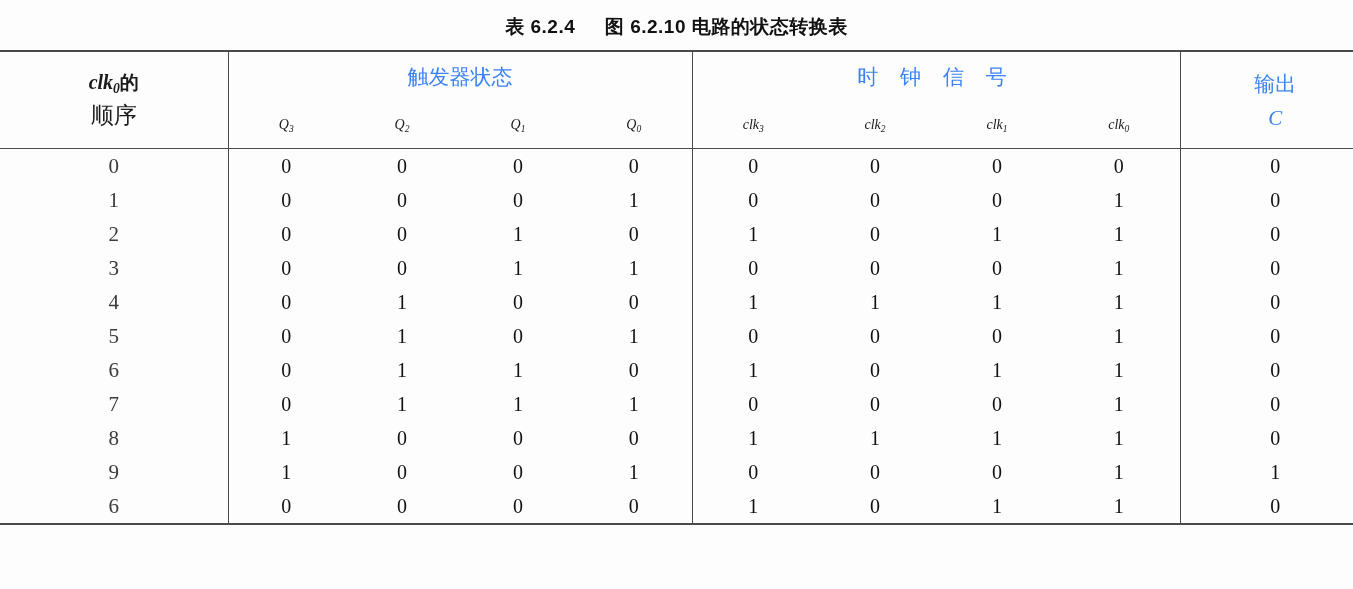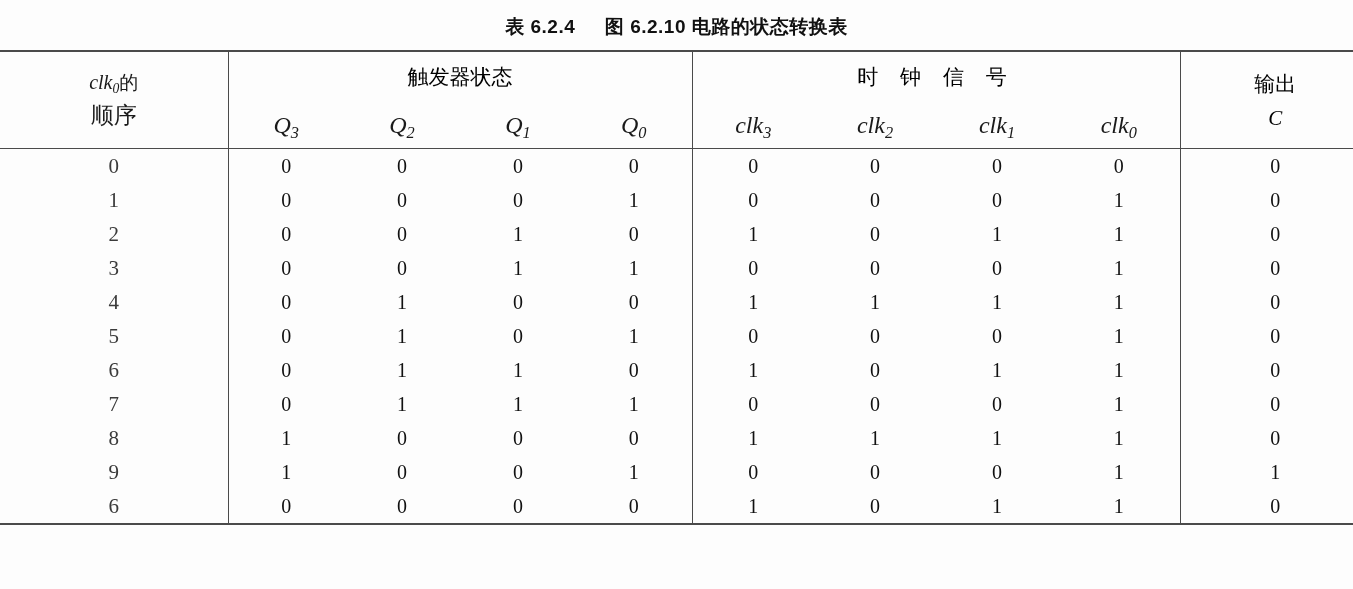--- a/index.html
+++ b/index.html
@@ -64,38 +64,39 @@
     border-top: 2px solid #4a4a4a;
     padding: 0;
     height: 0;
     line-height: 0;
     font-size: 0;
   }
   .hdr-group {
     font-size: 21px;
     font-family: "Liberation Sans", sans-serif;
     height: 48px;
-    color: #000000;
+    color: #3b82f6;
   }
   .hdr-group.spaced {
     letter-spacing: 8px;
   }
   .hdr-sub {
-    font-size: 24px;
+    font-size: 14px;
     height: 44px;
     font-style: italic;
     color: #1a1a1a;
   }
   .seq-cell {
     font-size: 20px;
     line-height: 1.55;
     color: #1a1a1a;
   }
   .seq-line1 {
     font-style: italic;
+    font-weight: bold;
   }
   .seq-line1 .cn {
     font-style: normal;
     font-family: "Liberation Sans", sans-serif;
     font-size: 19px;
   }
   .seq-line2 {
     font-family: "Liberation Sans", sans-serif;
     font-size: 23px;
   }

